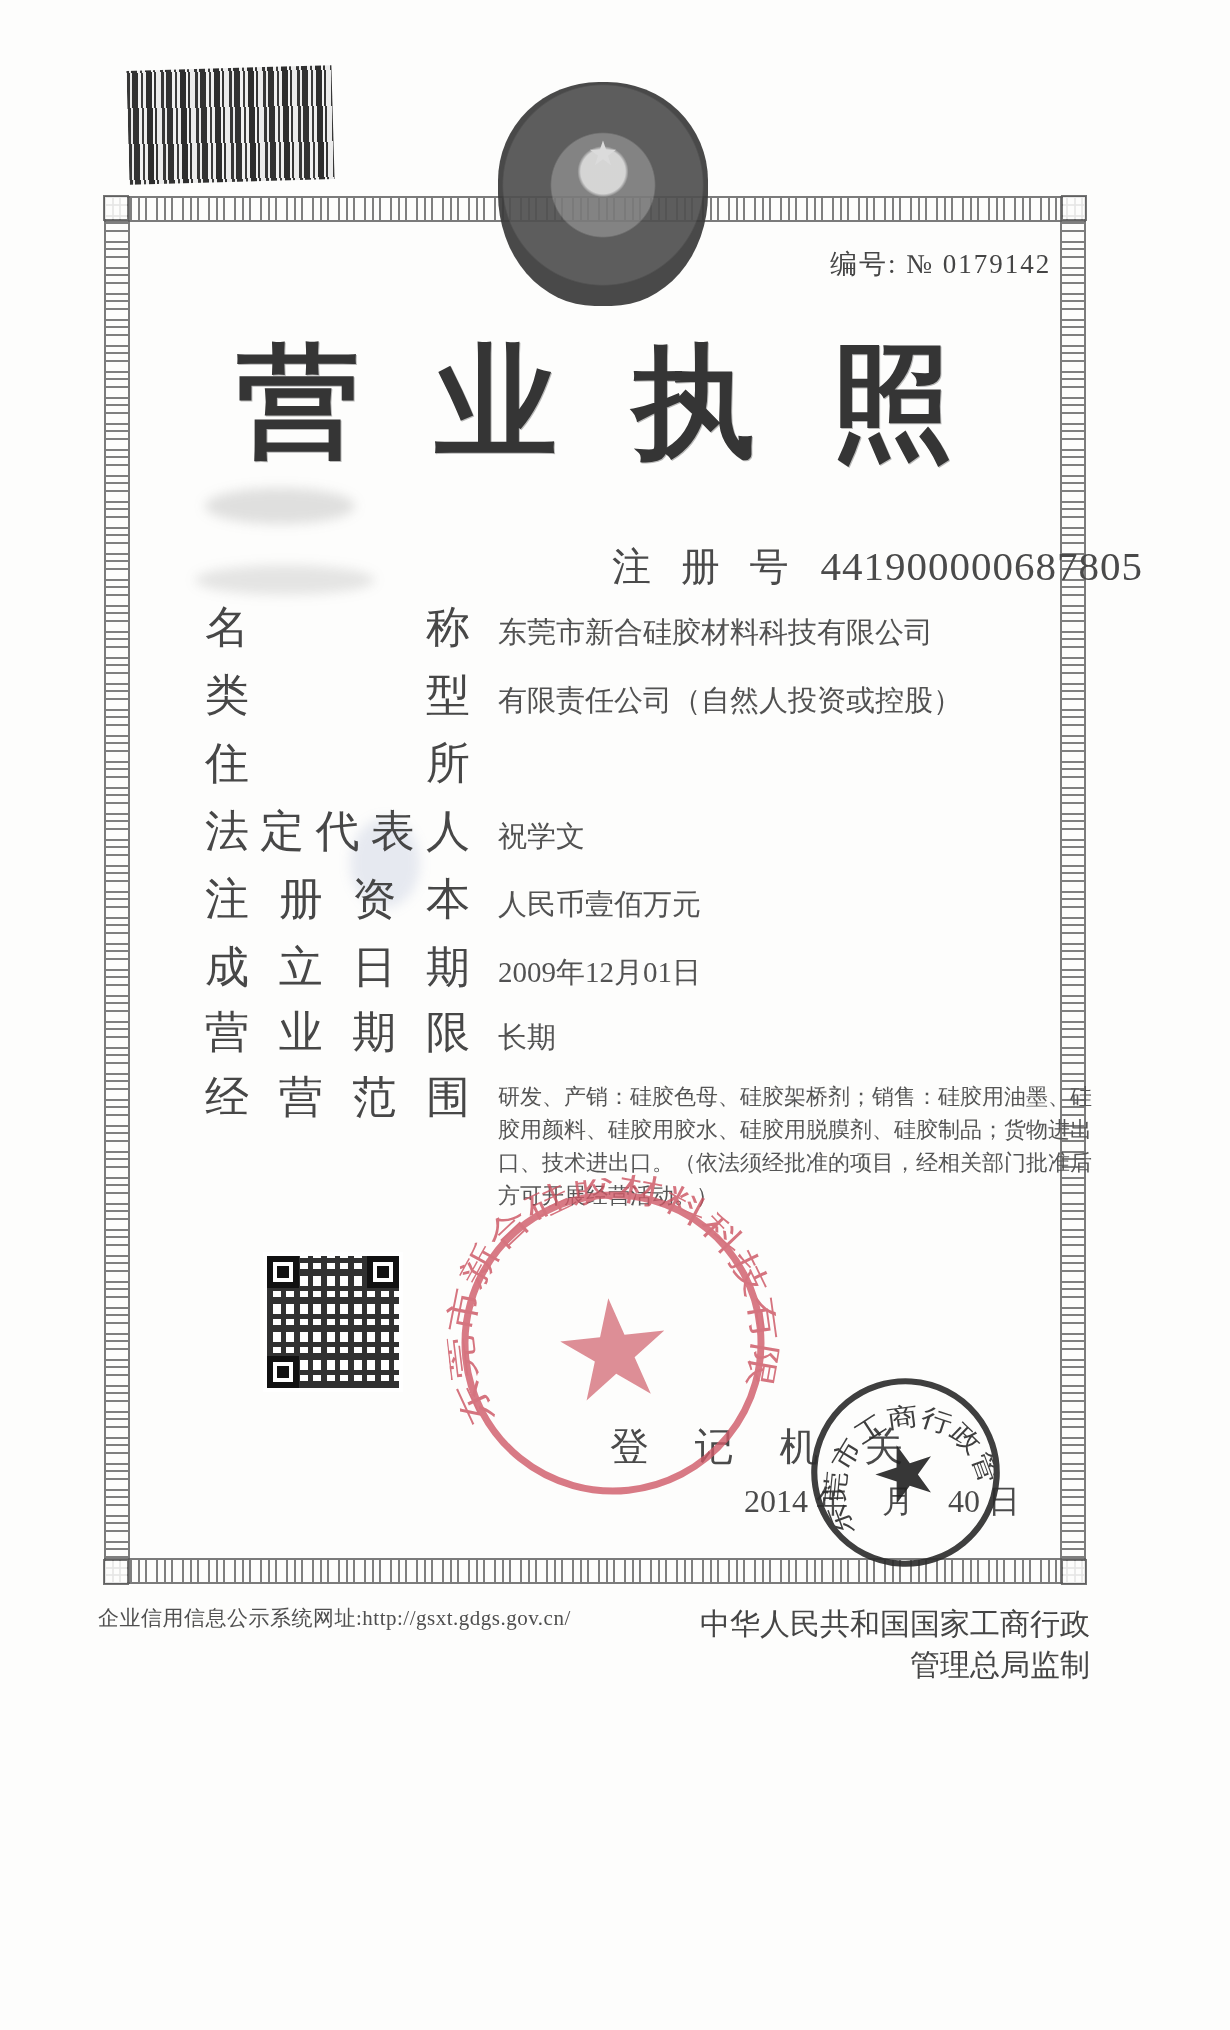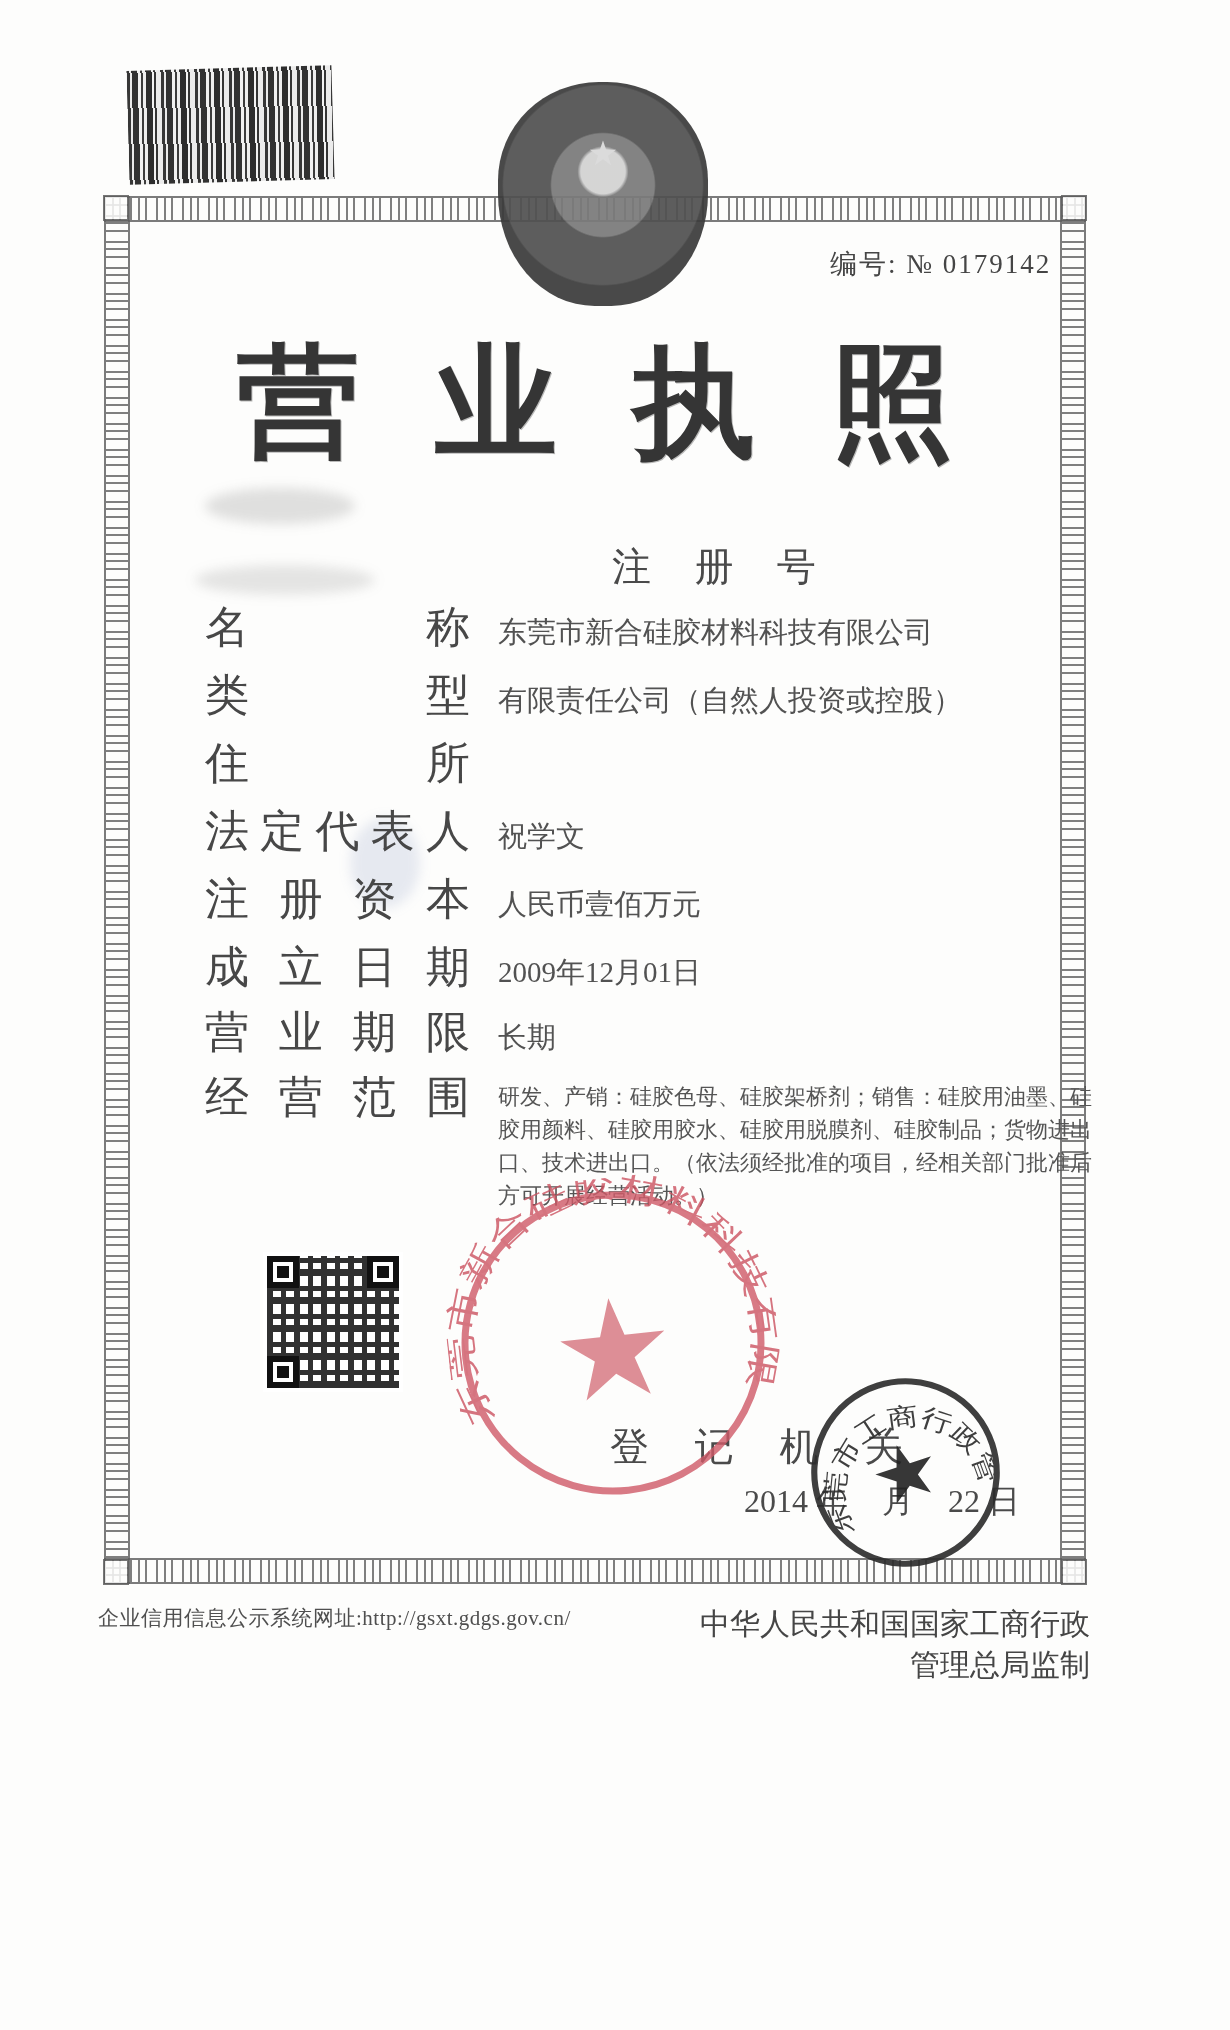--- a/index.html
+++ b/index.html
@@ -66,21 +66,21 @@
 
   
   .serial{left:830px;top:246px;font-size:27px;color:#454545;letter-spacing:2px;z-index:4;}
   .serial b{font-family:"Liberation Serif","DejaVu Serif",serif;font-weight:400;}
   .title{
     left:104px;width:982px;top:322px;z-index:4;
     font-size:122px;font-weight:700;color:#353535;
     text-shadow:1px 1px 0 rgba(60,60,60,.35);
   }
   .title[data-chars]{display:flex;justify-content:center;gap:76px;}
-  .regno{left:612px;top:540px;z-index:4;display:flex;align-items:baseline;gap:22px;font-family:Liberation Mono, monospace;}
+  .regno{left:612px;top:540px;z-index:4;display:flex;align-items:baseline;gap:22px;}
   .regno .lbl{font-size:39px;color:#4a4a4a;letter-spacing:10px;}
   .regno .num{font-size:41px;color:#4a4a4a;letter-spacing:1px;}
   .frow{position:absolute;left:205px;display:flex;align-items:flex-start;z-index:4;}
   .frow .flabel{
     width:265px;font-size:44px;color:#474747;flex:none;line-height:1.1;
   }
   .flabel[data-chars]{display:flex;justify-content:space-between;}
   .frow .fvalue{
     margin-left:28px;font-size:29px;color:#525252;padding-top:10px;line-height:1.25;
   }
@@ -148,20 +148,21 @@
 
   <div class="abs title" data-chars="">
       <span>营</span>
       <span>业</span>
       <span>执</span>
       <span>照</span>
     </div>
 
   <div class="abs regno">
     <span class="lbl">注 册 号</span>
+    <span class="num">441900000687805</span>
   </div>
 
   <div class="frow r0">
     <div class="flabel" data-chars="">
         <span>名</span>
         <span>称</span>
       </div>
     <div class="fvalue">东莞市新合硅胶材料科技有限公司</div>
   </div>
   <div class="frow r1">
@@ -237,21 +238,21 @@
     <polygon points="165,120 177.3,158 217.3,158 185,181.5 197.3,219.5 165,196 132.7,219.5 145,181.5 112.7,158 152.7,158" fill="#cf5a66" opacity=".85"></polygon>
     <text fill="#cc5260" font-size="33" font-family="Liberation Serif, DejaVu Serif, serif">
       <textPath href="#sealArcRed" startOffset="1%" textLength="660" lengthAdjust="spacingAndGlyphs">东莞市新合硅胶材料科技有限公司</textPath>
     </text>
   </svg>
 
   <div class="abs registrar">登 记 机 关</div>
   <div class="abs dateline">
     <span>2014 年</span>
     <span>月</span>
-    <span>22 日</span>
+    <span>40 日</span>
   </div>
 
   <svg class="abs seal-black" width="205" height="205" viewBox="0 0 200 200">
     <circle cx="100" cy="100" r="89" fill="none" stroke="#2b2b2b" stroke-width="6"></circle>
     <path id="sealArcBlk" d="M 36,142 A 67,67 0 1 1 164,142" fill="none"></path>
     <polygon points="100,72 106.8,92.7 128.5,92.7 110.9,105.6 117.6,126.3 100,113.5 82.4,126.3 89.1,105.6 71.5,92.7 93.2,92.7" fill="#222"></polygon>
     <text fill="#2b2b2b" font-size="25" font-family="Liberation Serif, DejaVu Serif, serif">
       <textPath href="#sealArcBlk" startOffset="1%" textLength="300" lengthAdjust="spacingAndGlyphs">东莞市工商行政管理局</textPath>
     </text>
   </svg>

